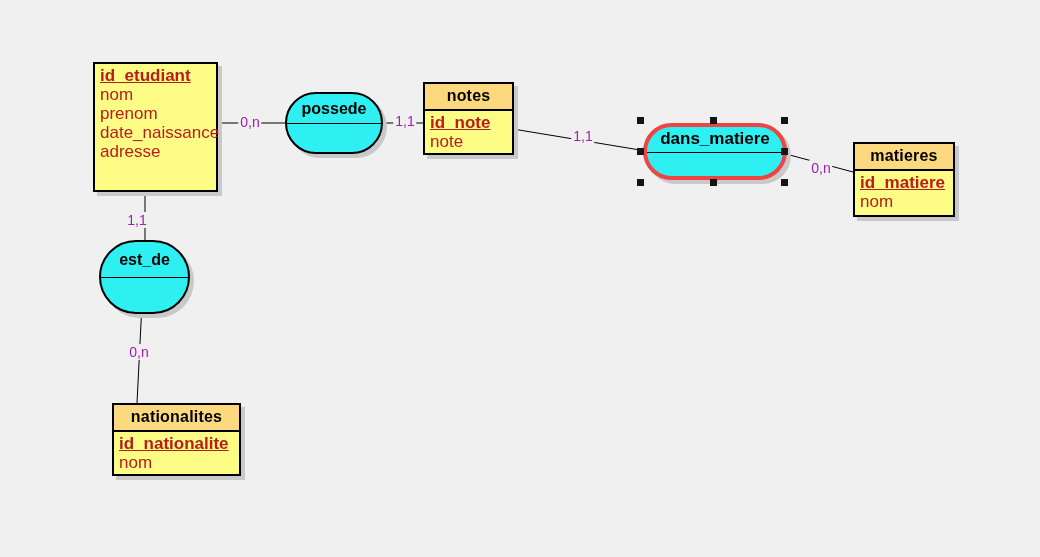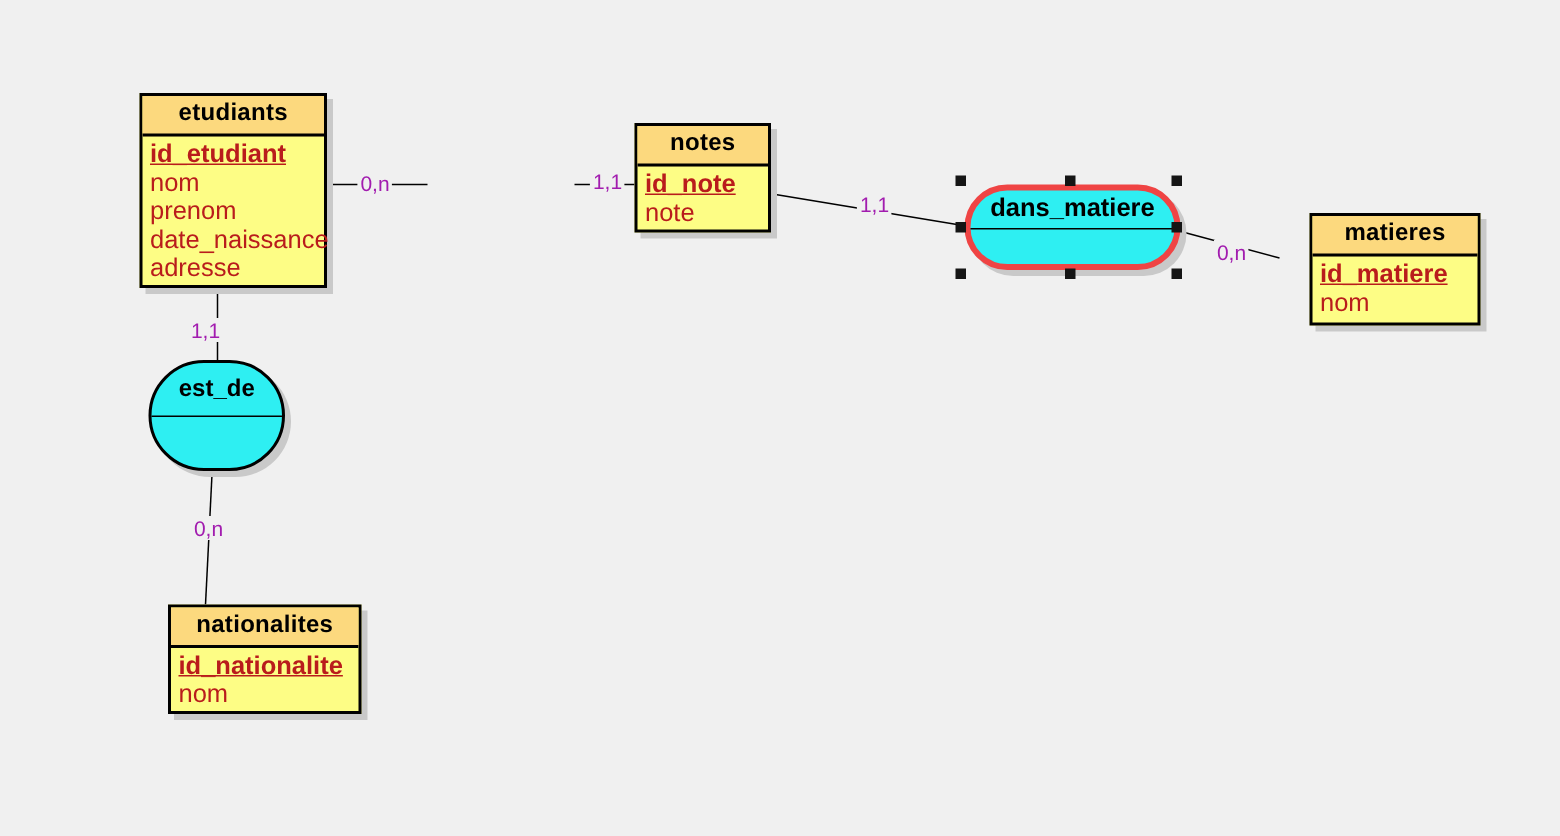--- a/index.html
+++ b/index.html
@@ -93,54 +93,57 @@
   <svg class="wires" width="1040" height="557">
     <line x1="218" y1="123" x2="285" y2="123" stroke="#000" stroke-width="1"></line>
     <line x1="383" y1="123" x2="423" y2="123" stroke="#000" stroke-width="1"></line>
     <line x1="513" y1="129" x2="646" y2="151" stroke="#000" stroke-width="1"></line>
     <line x1="786" y1="154" x2="853" y2="172" stroke="#000" stroke-width="1"></line>
     <line x1="145" y1="192" x2="145" y2="240" stroke="#000" stroke-width="1"></line>
     <line x1="142" y1="303" x2="137" y2="403" stroke="#000" stroke-width="1"></line>
   </svg>
 
   <div class="entity" style="left:93px; top:62px; width:125px; height:130px;">
-    <div class="entity-header">etudiants</div>
     <div class="entity-body">
       <div class="attr pk">id_etudiant</div>
       <div class="attr">nom</div>
       <div class="attr">prenom</div>
       <div class="attr">date_naissance</div>
       <div class="attr">adresse</div>
     </div>
   </div>
 
   <div class="entity" style="left:423px; top:82px; width:91px; height:73px;">
     <div class="entity-header">notes</div>
     <div class="entity-body">
       <div class="attr pk">id_note</div>
       <div class="attr">note</div>
     </div>
   </div>
 
-  <div class="entity" style="left:853px; top:142px; width:114px; height:75px;margin-left:20px;">
+  <div class="entity" style="left:853px; top:142px; width:102px; height:75px;">
     <div class="entity-header">matieres</div>
     <div class="entity-body">
       <div class="attr pk">id_matiere</div>
       <div class="attr">nom</div>
     </div>
   </div>
 
   <div class="entity" style="left:73px; top:403px; width:129px; height:73px;margin-left:39px;">
     <div class="entity-header">nationalites</div>
     <div class="entity-body">
       <div class="attr pk">id_nationalite</div>
       <div class="attr">nom</div>
     </div>
   </div>
 
+  <div class="rel" style="left:285px; top:92px; width:98px; height:62px;">
+    <div class="rel-label">possede</div>
+    <div class="rel-sep"></div>
+  </div>
 
   <div class="rel" style="left:99px; top:240px; width:91px; height:74px;">
     <div class="rel-label">est_de</div>
     <div class="rel-sep"></div>
   </div>
 
   <div class="rel selected" style="left:643px; top:123px; width:144px; height:57px;">
     <div class="rel-label" style="font-size:17px;">dans_matiere</div>
     <div class="rel-sep"></div>
   </div>

